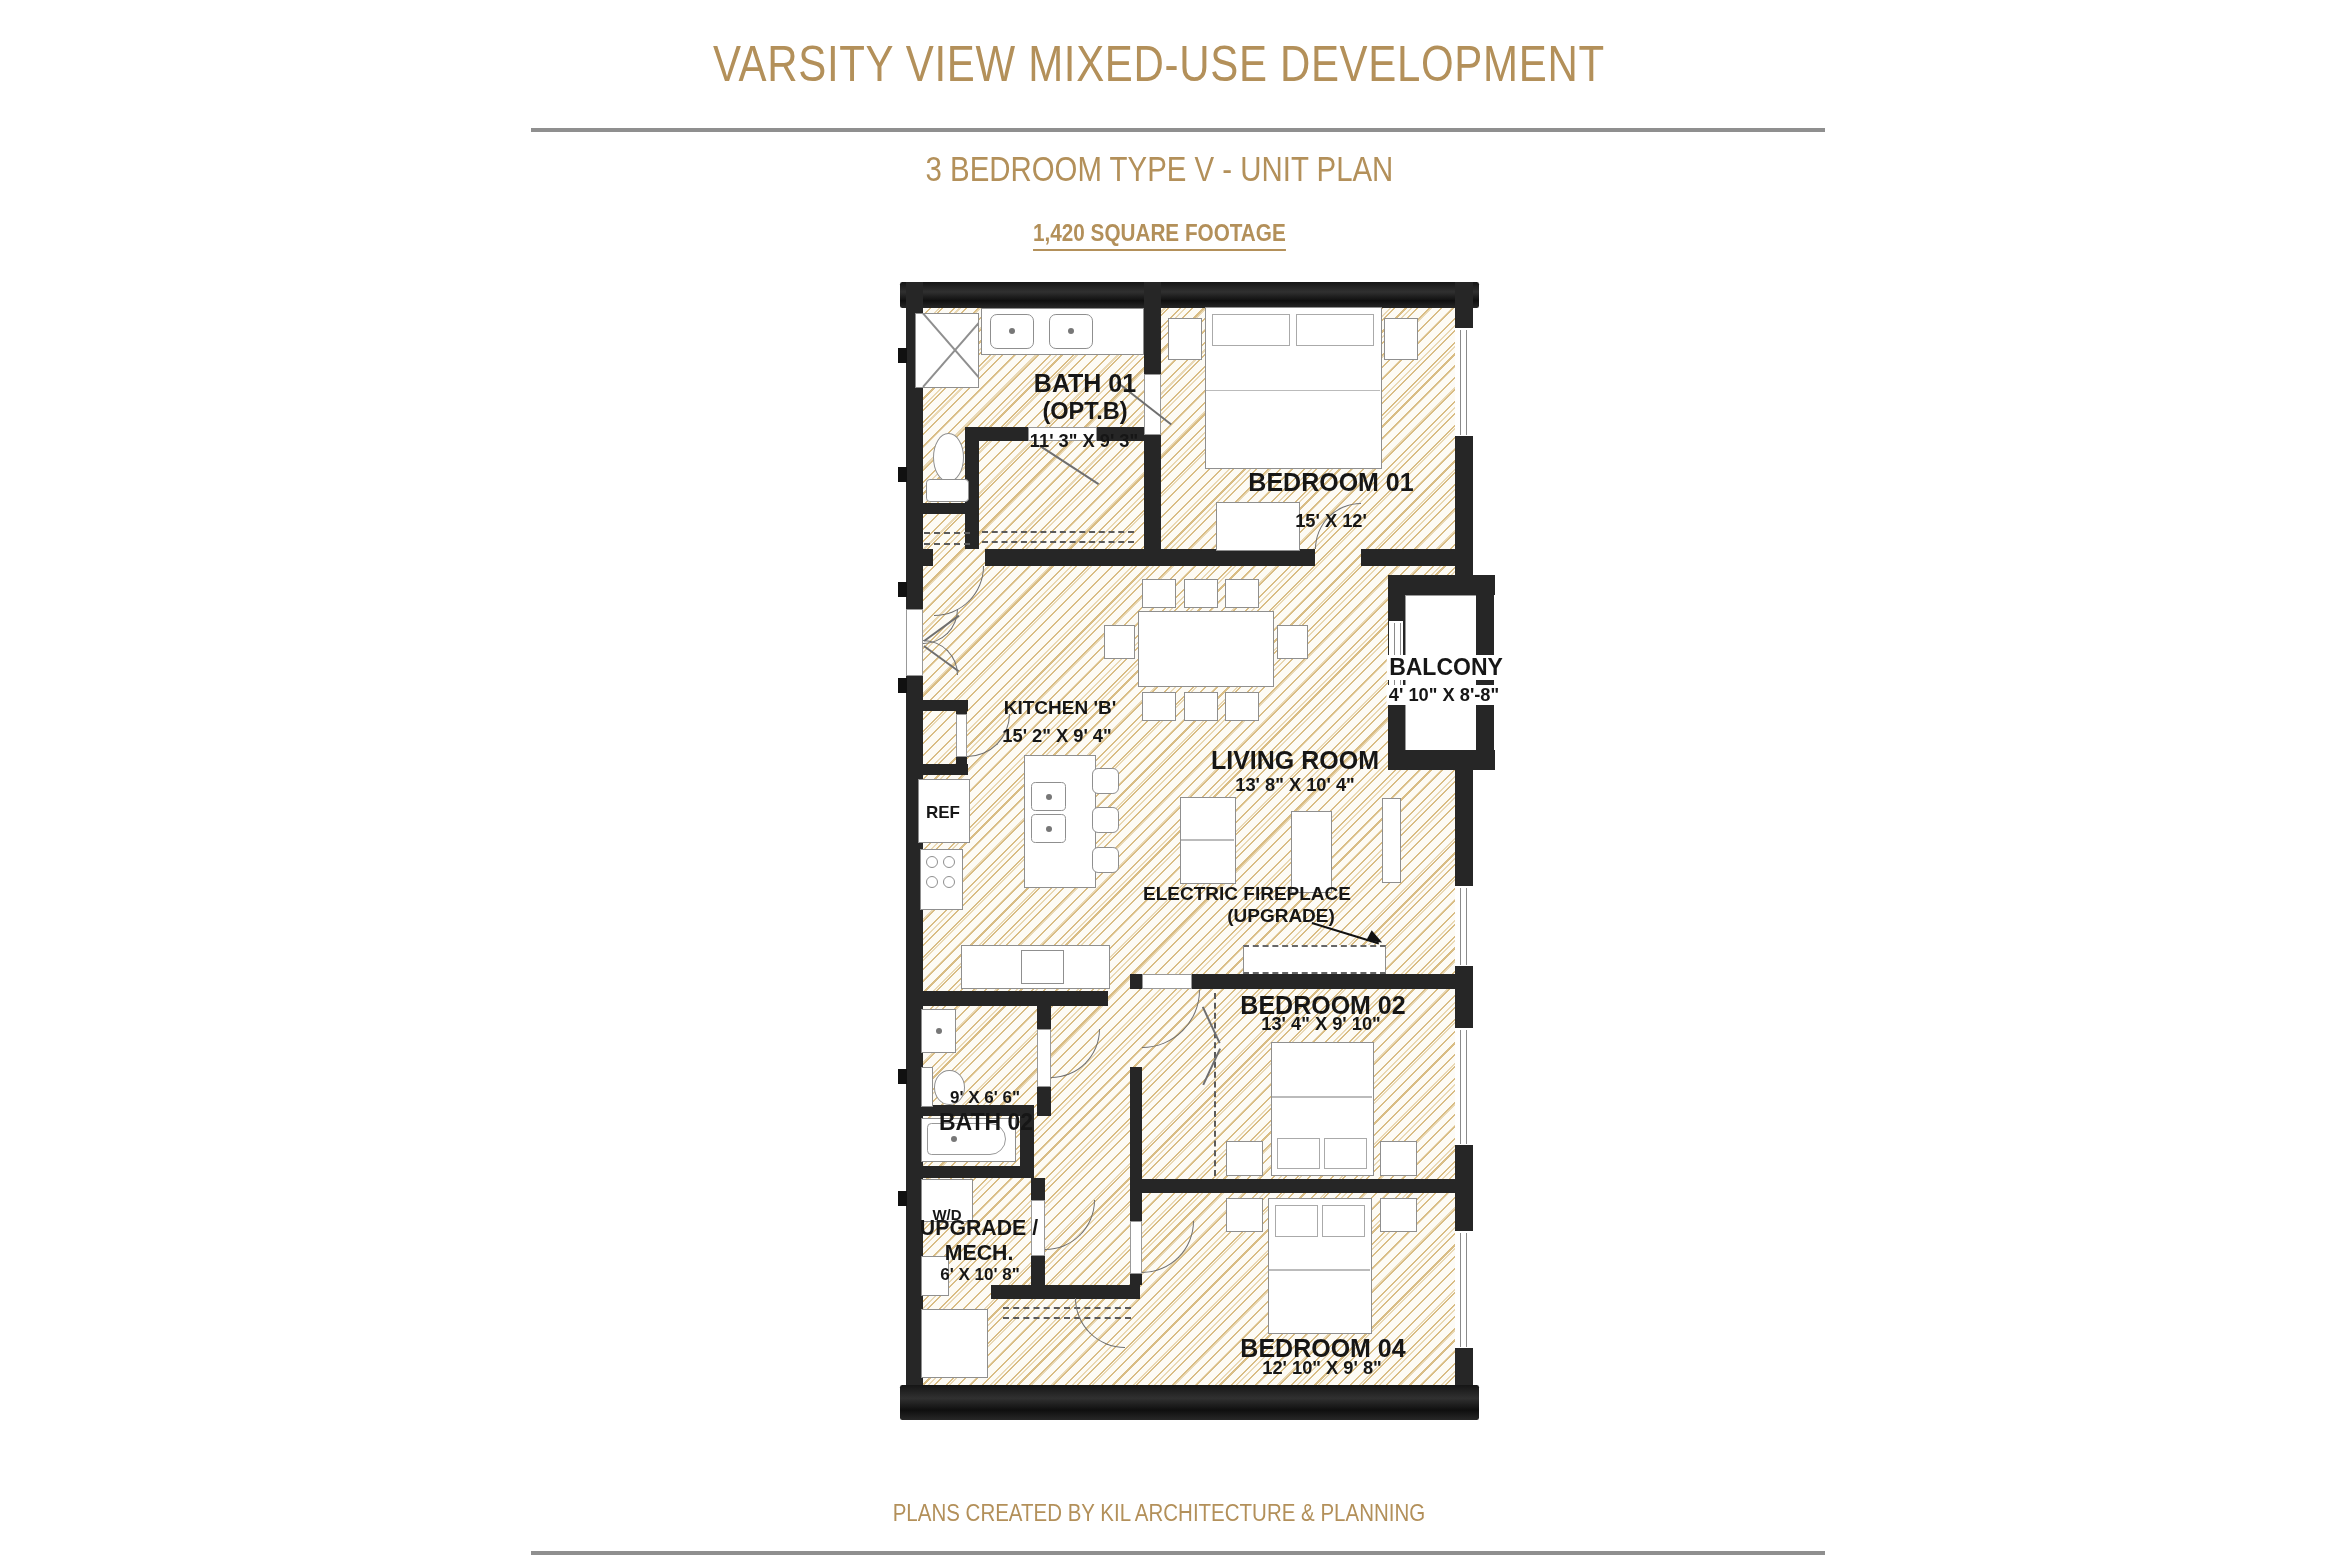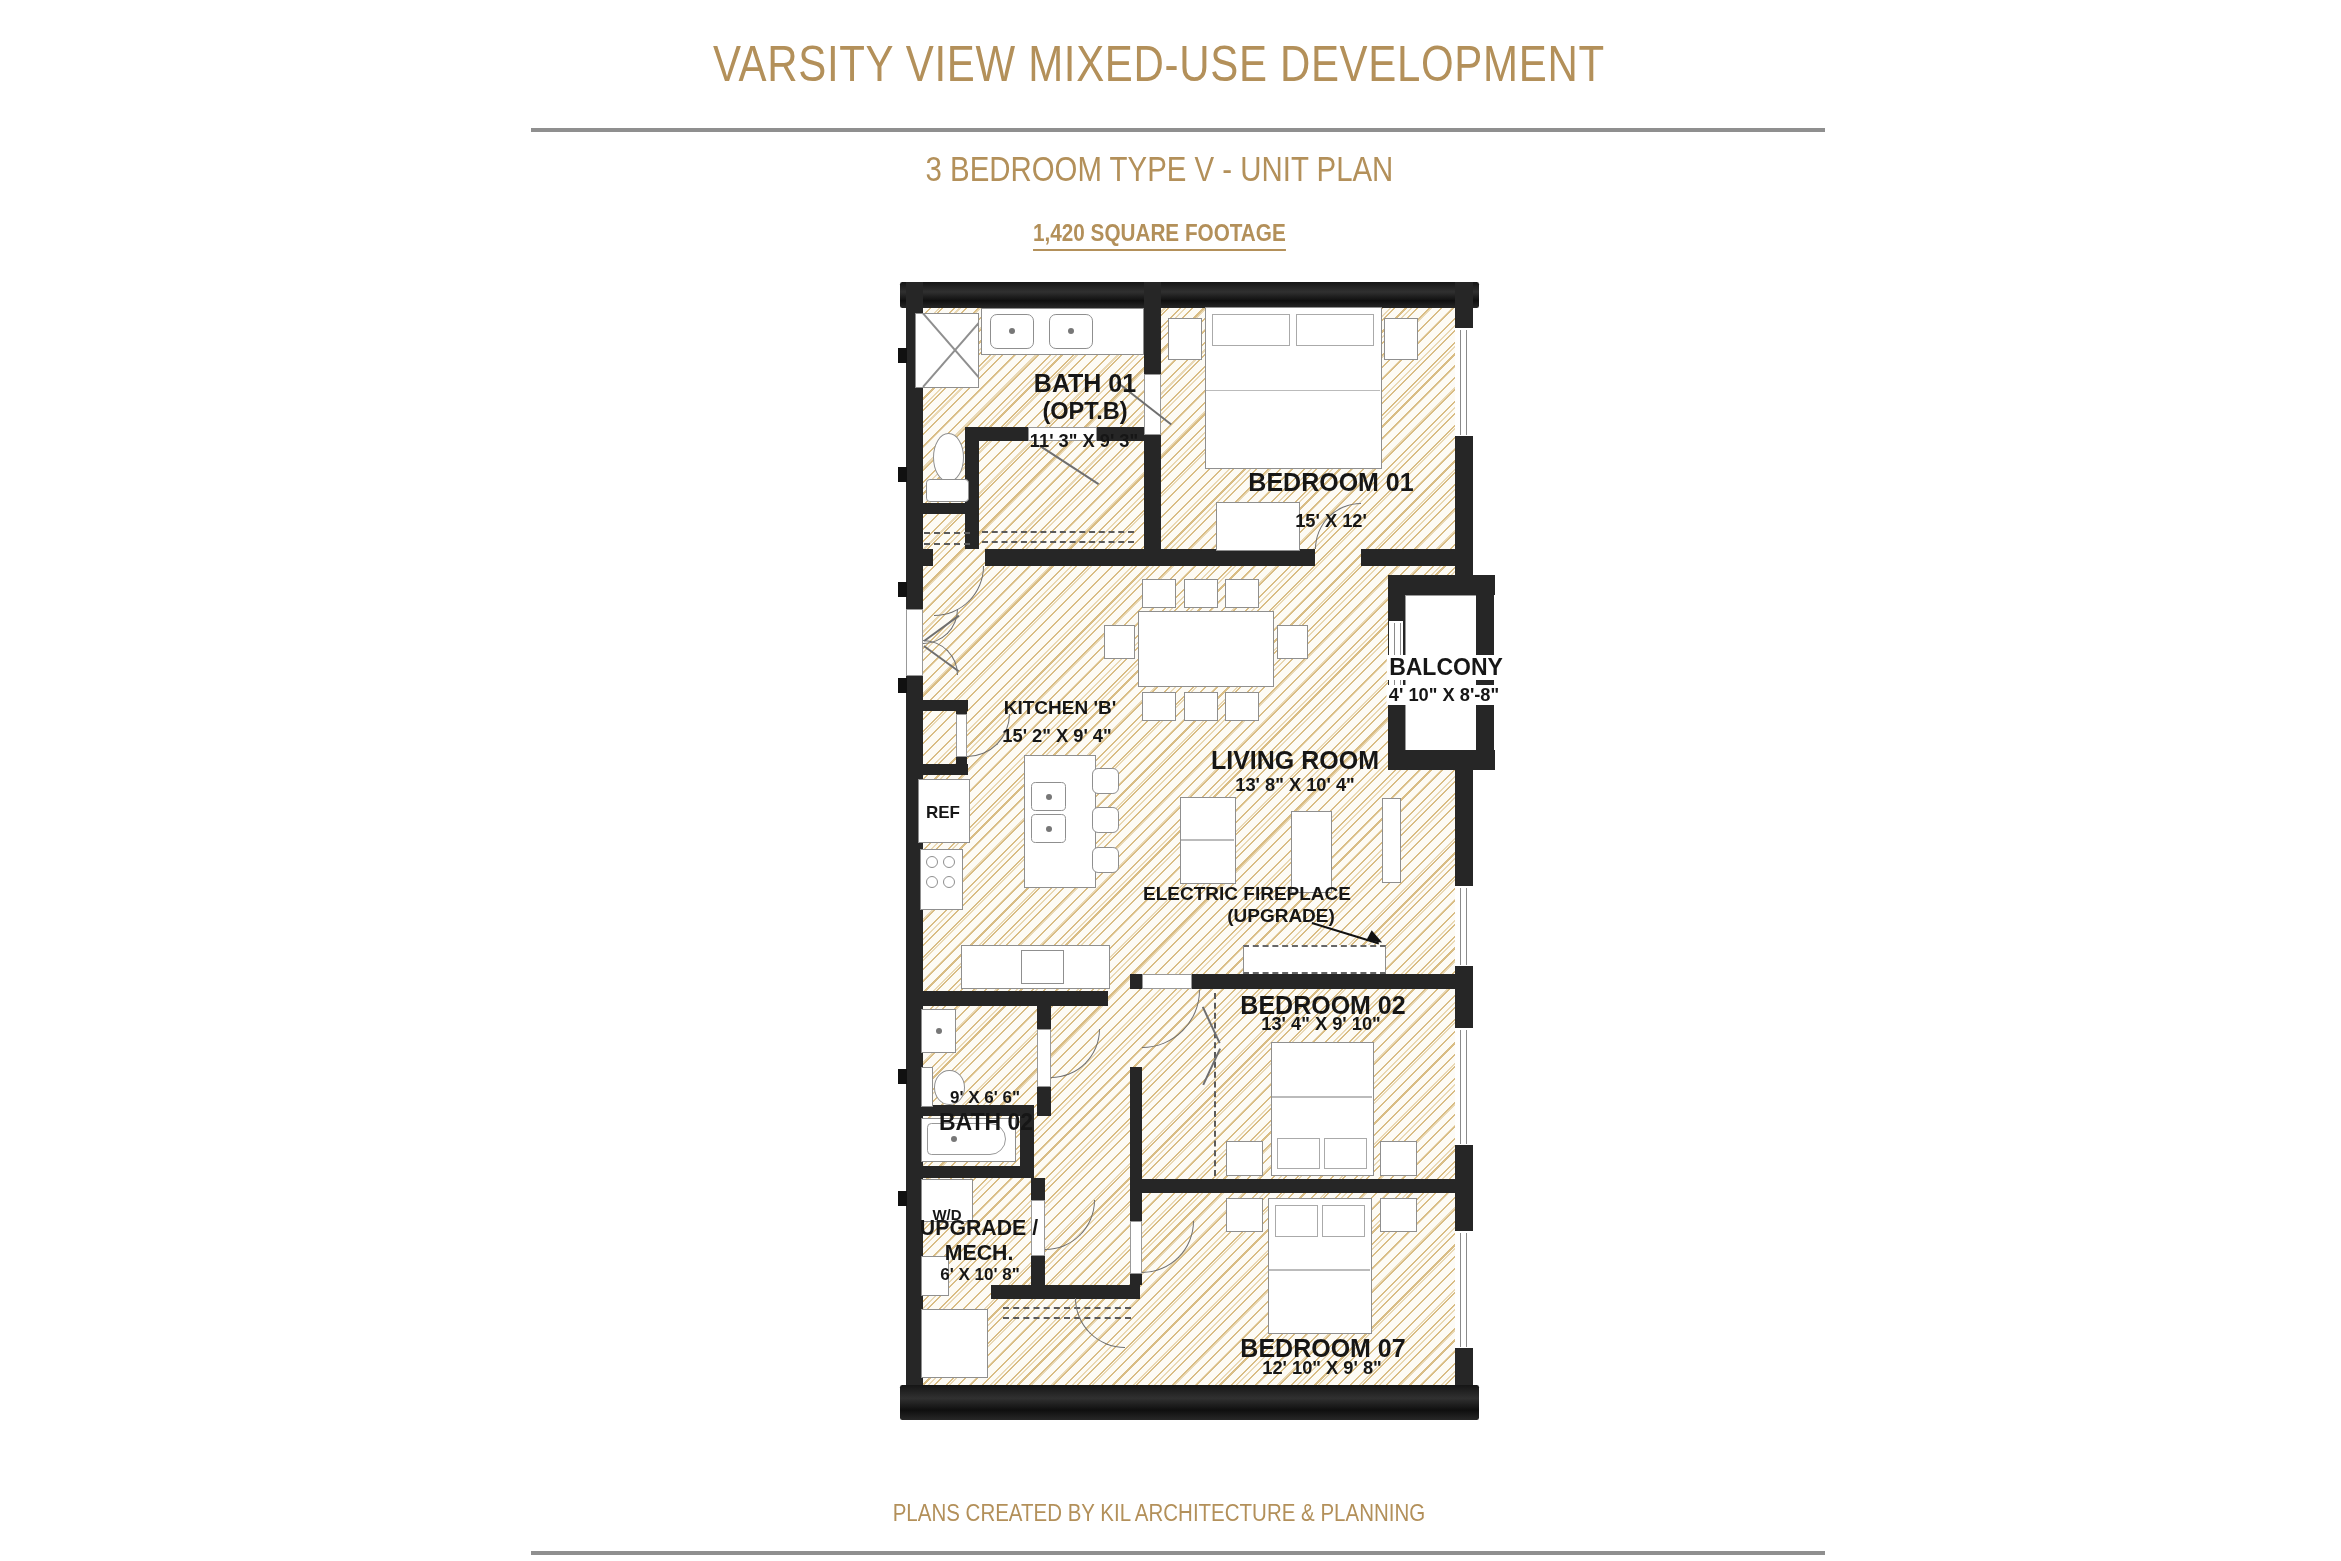--- a/index.html
+++ b/index.html
@@ -257,21 +257,21 @@
     <div class="lbl" style="left:423px;top:717px;font-size:25px;">BEDROOM 02</div>
     <div class="lbl" style="left:421px;top:739px;font-size:18.3px;">13' 4" X 9' 10"</div>
 
     <div class="lbl" style="left:86px;top:791px;font-size:23px;margin-top:44px;">BATH 02</div>
     <div class="lbl" style="left:85px;top:813px;font-size:17px;">9' X 6' 6"</div>
 
     <div class="lbl" style="left:79px;top:942px;font-size:21.3px;">UPGRADE /</div>
     <div class="lbl" style="left:79px;top:967px;font-size:21.3px;">MECH.</div>
     <div class="lbl" style="left:80px;top:990px;font-size:17px;">6' X 10' 8"</div>
 
-    <div class="lbl" style="left:423px;top:1060px;font-size:25px;">BEDROOM 07</div>
+    <div class="lbl" style="left:423px;top:1060px;font-size:25px;">BEDROOM 04</div>
     <div class="lbl" style="left:422px;top:1083px;font-size:18.3px;">12' 10" X 9' 8"</div>
 
   </div>
 
   <div class="credit gold"><span>PLANS CREATED BY KIL ARCHITECTURE &amp; PLANNING</span></div>
   <div class="hline" style="left:531px;top:1551px;width:1294px;"></div>
 
 </div>
 
 

